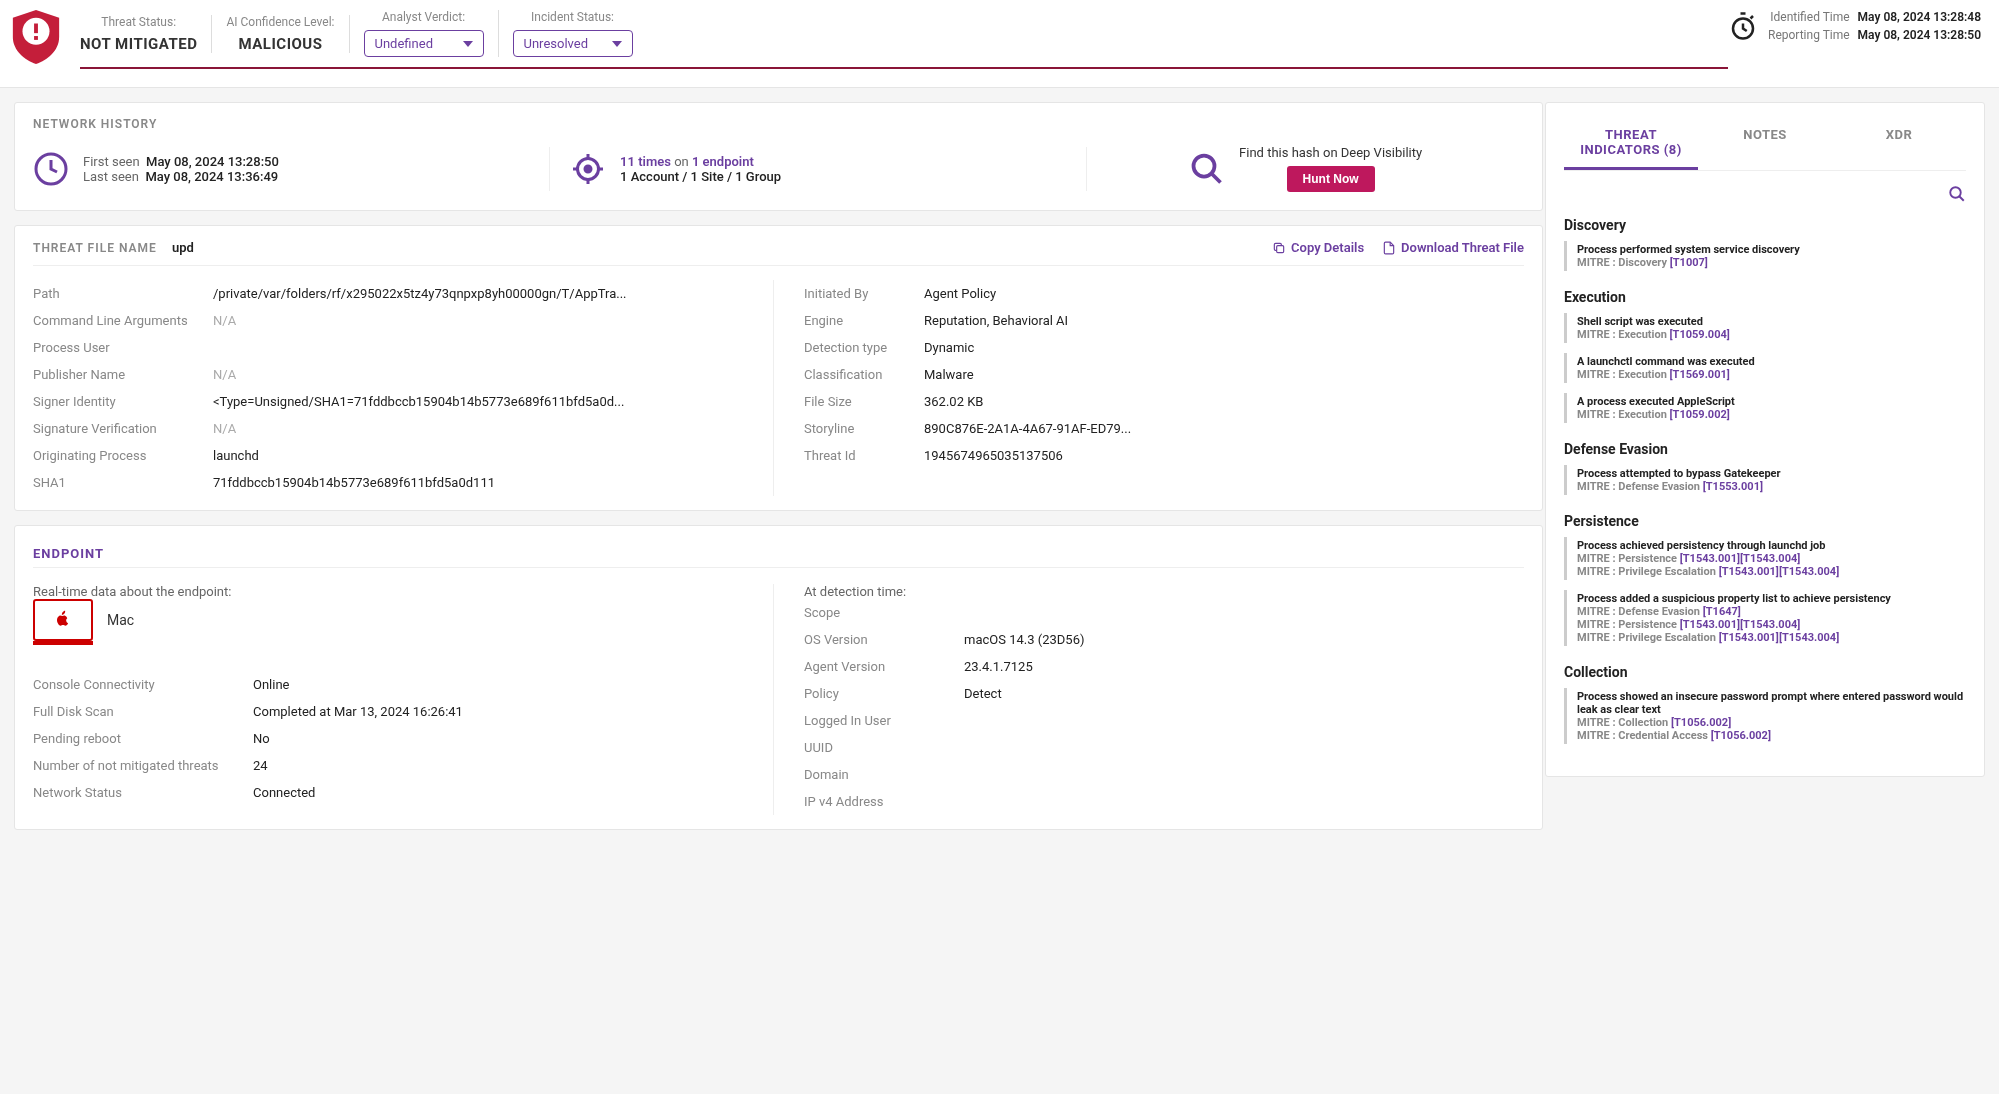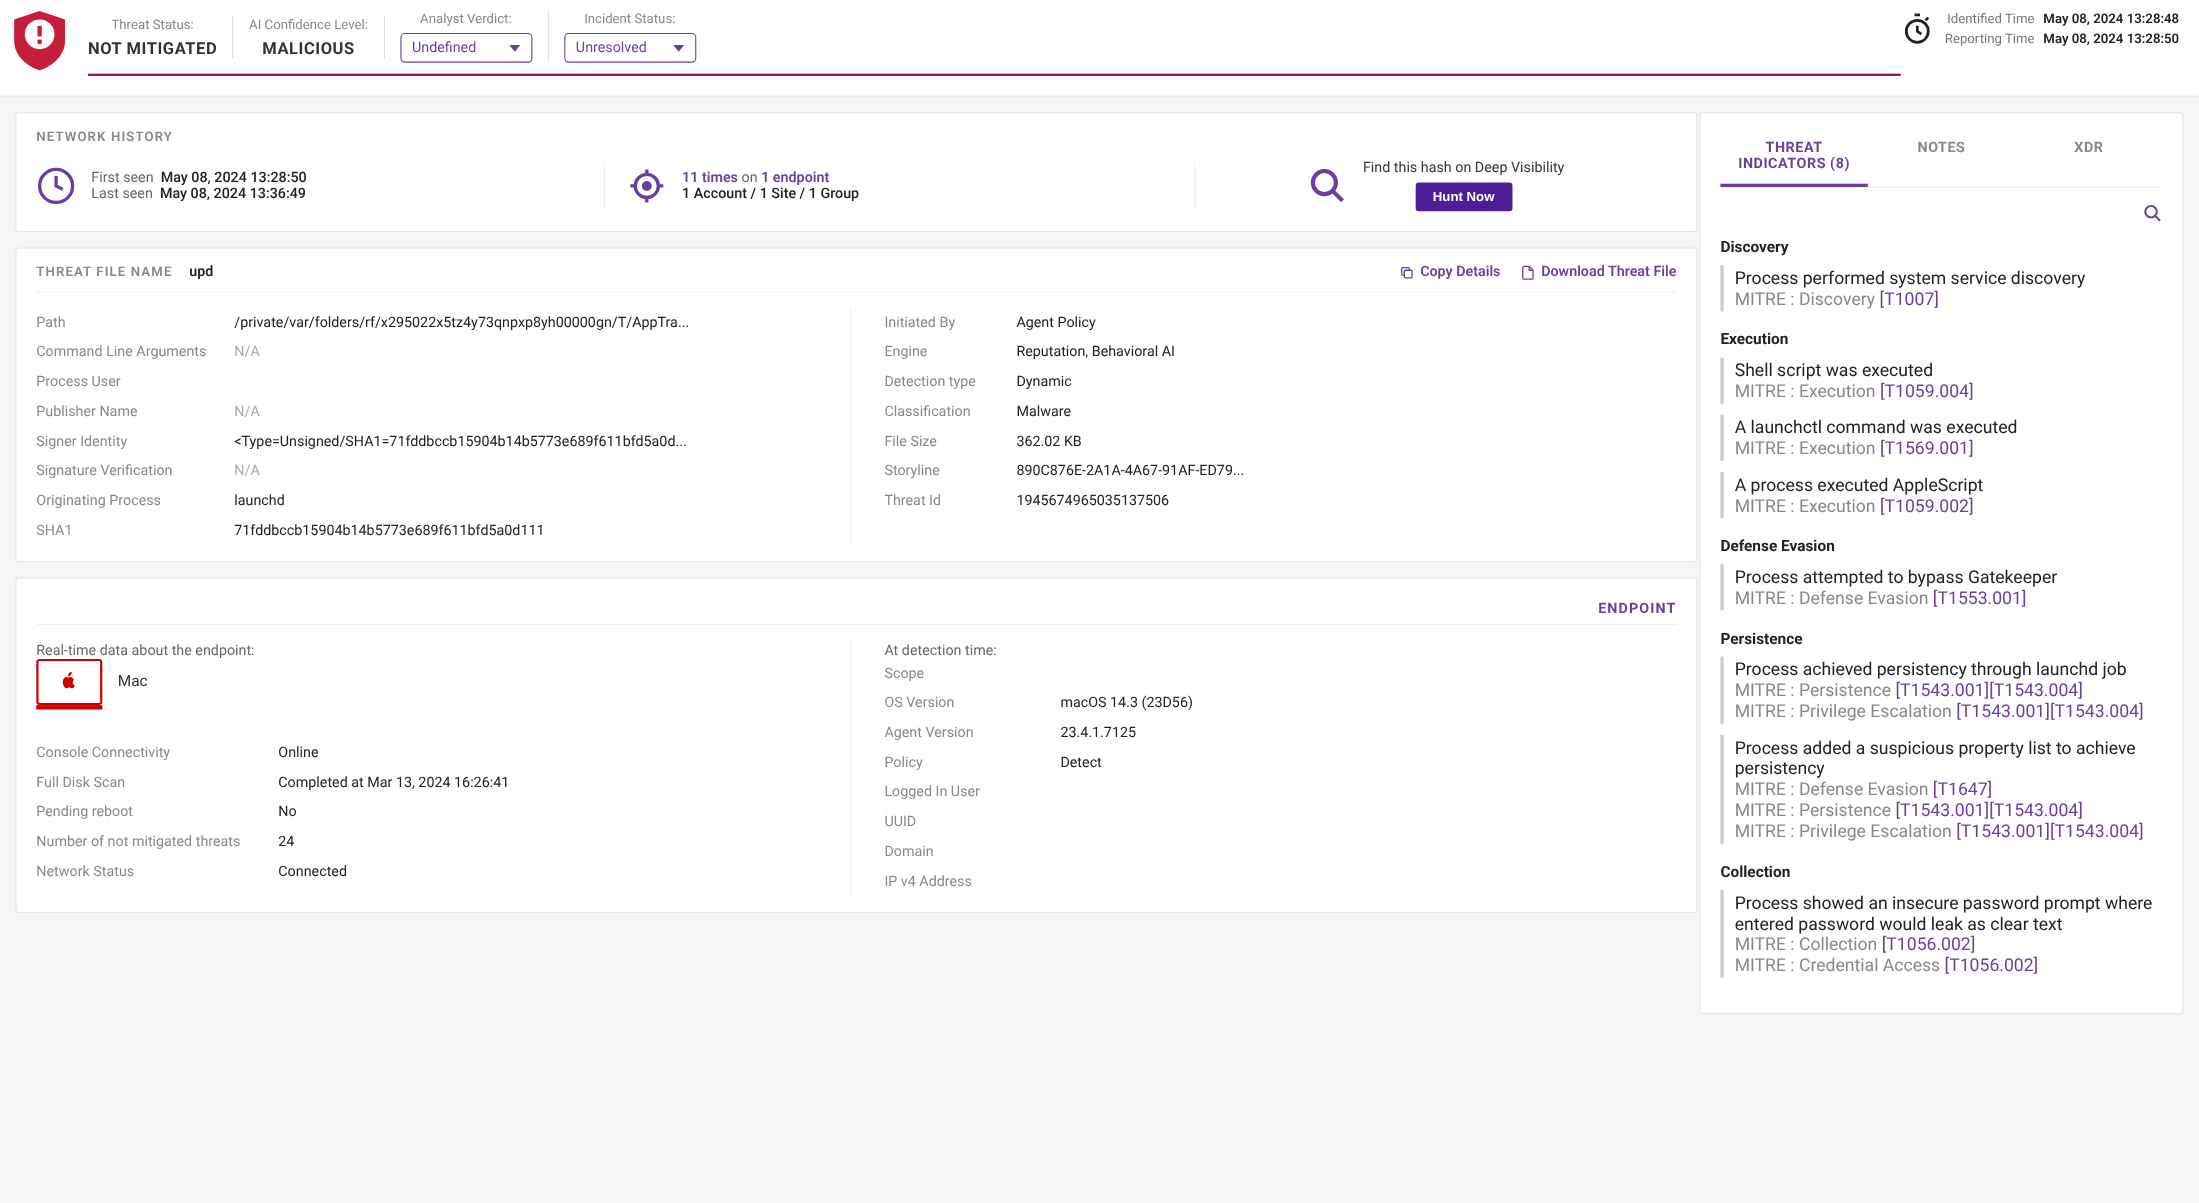--- a/index.html
+++ b/index.html
@@ -20,30 +20,30 @@
 .time-block { text-align: right; font-size: 12px; color: #777; display: flex; align-items: center; gap: 10px; }
 .time-block .times { display: flex; flex-direction: column; gap: 4px; }
 .time-row { display: flex; gap: 8px; justify-content: flex-end; }
 .time-val { color: #222; font-weight: 600; }
 .clock-icon { width: 30px; height: 30px; }
 .layout { display: flex; gap: 2px; padding: 14px; align-items: flex-start; }
 .left-col { flex: 1; display: flex; flex-direction: column; gap: 14px; min-width: 0; }
 .right-col { width: 440px; }
 .panel { background: #fff; border: 1px solid #e5e5e5; border-radius: 3px; padding: 14px 18px; }
 .panel-title { color: #888; font-size: 12px; letter-spacing: 1px; font-weight: 600; margin-bottom: 10px; }
-.panel-title-center { color: #6b3fa0; text-align: right; font-weight: 700; letter-spacing: 1px; padding: 6px 0; border-bottom: 1px solid #eee; margin-bottom: 16px; }
+.panel-title-center { color: #6b3fa0; text-align: left; font-weight: 700; letter-spacing: 1px; padding: 6px 0; border-bottom: 1px solid #eee; margin-bottom: 16px; }
 .network-row { display: flex; align-items: center; }
 .net-item { display: flex; align-items: center; gap: 14px; padding: 4px 20px; border-right: 1px solid #eee; flex: 1; }
 .net-item:last-child { border-right: none; }
 .net-item:first-child { padding-left: 0; }
 .net-icon { width: 36px; height: 36px; color: #6b3fa0; flex-shrink: 0; }
 .net-text { font-size: 13px; color: #666; }
 .net-text .dark { color: #222; font-weight: 500; }
 .net-link { color: #6b3fa0; font-weight: 600; }
-.hunt-btn { background: #4c1d95; color: #fff; padding: 6px 16px; border: none; border-radius: 3px; font-size: 12px; font-weight: 600; cursor: pointer; margin-top: 6px; }
+.hunt-btn { background: #be185d; color: #fff; padding: 6px 16px; border: none; border-radius: 3px; font-size: 12px; font-weight: 600; cursor: pointer; margin-top: 6px; }
 .file-header { display: flex; justify-content: space-between; align-items: center; border-bottom: 1px solid #eee; padding-bottom: 10px; margin-bottom: 14px; }
 .file-title { color: #888; font-size: 12px; letter-spacing: 1px; font-weight: 600; text-align: center; }
 .file-name { color: #222; font-weight: 600; margin-left: 12px; }
 .file-actions { display: flex; gap: 18px; }
 .file-action { color: #6b3fa0; font-size: 13px; font-weight: 600; cursor: pointer; display: flex; align-items: center; gap: 5px; }
 .detail-cols { display: flex; gap: 30px; }
 .detail-col { flex: 1; }
 .detail-col:first-child { border-right: 1px solid #eee; padding-right: 20px; }
 .detail-row { display: flex; padding: 6px 0; font-size: 13px; }
 .detail-label { width: 180px; color: #888; flex-shrink: 0; }
@@ -61,21 +61,21 @@
 .ep-label { width: 220px; color: #888; flex-shrink: 0; }
 .ep-label-sm { width: 160px; color: #888; flex-shrink: 0; }
 .ep-value { color: #222; }
 .tabs { display: flex; border-bottom: 1px solid #eee; margin-bottom: 14px; }
 .tab { flex: 1; text-align: center; padding: 10px 4px; color: #888; font-weight: 700; font-size: 13px; letter-spacing: 0.5px; cursor: pointer; }
 .tab.active { color: #6b3fa0; border-bottom: 3px solid #6b3fa0; }
 .search-row { display: flex; justify-content: flex-end; margin-bottom: 14px; }
 .search-row svg { width: 18px; height: 18px; color: #6b3fa0; cursor: pointer; }
 .indicator-group { margin-bottom: 18px; }
 .ind-cat { font-weight: 700; color: #222; margin-bottom: 8px; font-size: 14px; }
-.ind-item { border-left: 3px solid #ccc; padding: 2px 0 2px 10px; margin-bottom: 10px; font-size: 16px; }
+.ind-item { border-left: 3px solid #ccc; padding: 2px 0 2px 10px; margin-bottom: 10px; font-size: 11px; font-weight: bold; }
 .ind-desc { color: #222; }
 .ind-mitre { color: #888; }
 .ind-mitre a { color: #6b3fa0; text-decoration: none; }
 </style>
 </head>
 <body>
 
 <div class="header">
   <div class="shield">
     <svg viewBox="0 0 24 28">

